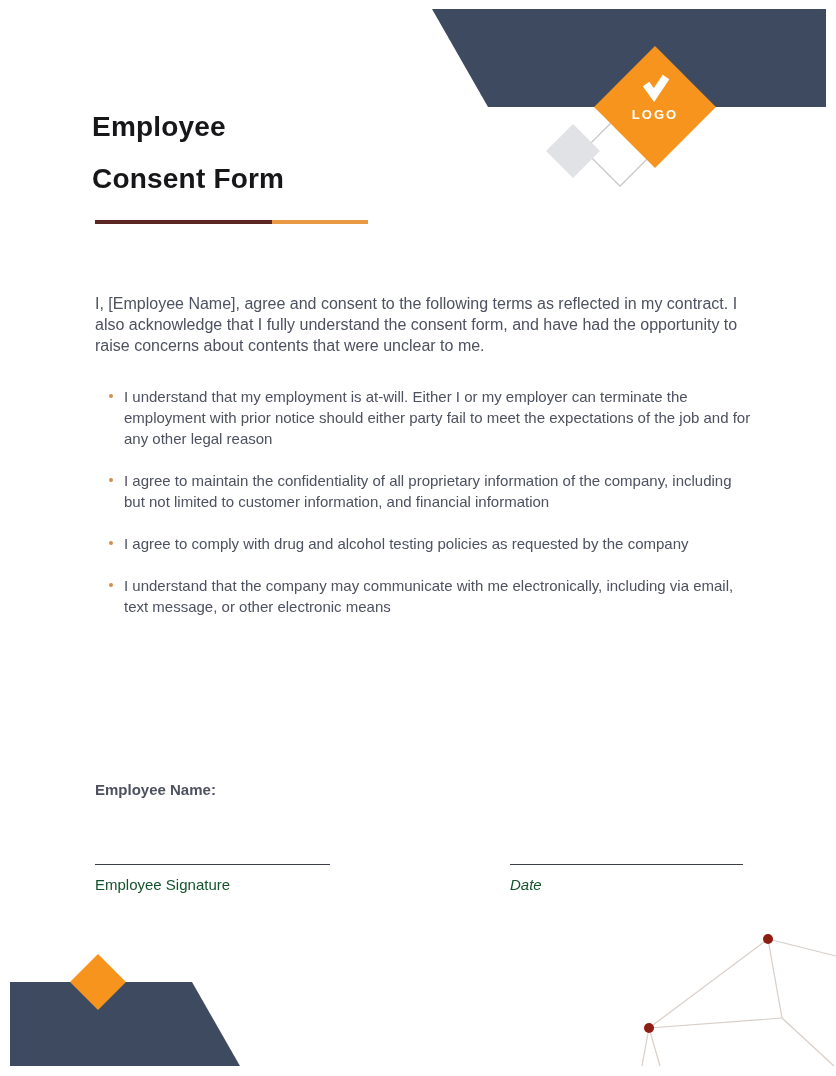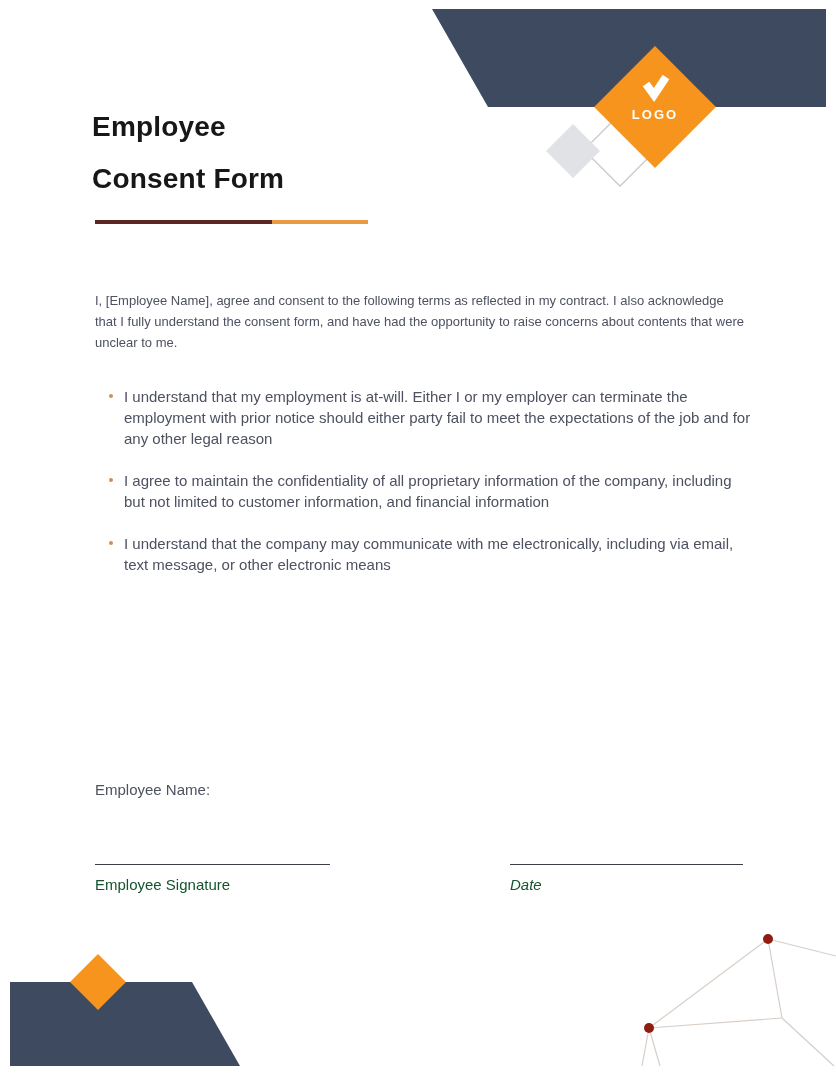--- a/index.html
+++ b/index.html
@@ -38,21 +38,21 @@
     top: 220px;
     width: 273px;
     height: 4px;
     background: linear-gradient(to right, #5c2722 0 65%, #e99a43 65% 100%);
   }
   .intro {
     position: absolute;
     left: 95px;
     top: 277px;
     width: 652px;
-    font-size: 13px;
+    font-size: 16px;
     line-height: 21px;
   }
   .bullets {
     position: absolute;
     left: 95px;
     top: 374px;
     width: 648px;
     margin: 12px;
     padding: 0;
     list-style: none;
@@ -72,20 +72,21 @@
     width: 4px;
     height: 4px;
     border-radius: 50%;
     background: #cf9050;
   }
   .employee-name {
     position: absolute;
     left: 95px;
     top: 781px;
     font-size: 15px;
+    font-weight: bold;
   }
   .sig-block {
     position: absolute;
     top: 864px;
     border-top: 1.5px solid #3b3f4a;
     font-size: 15px;
     color: #14532d;
   }
   .sig-block.left { left: 95px; width: 235px; }
   .sig-block.right { left: 510px; width: 233px; font-style: italic; }
@@ -136,20 +137,21 @@
   <div>Employee</div>
   <div>Consent Form</div>
 </div>
 <div class="title-underline"></div>
 
 <p class="intro">I, [Employee Name], agree and consent to the following terms as reflected in my contract. I also acknowledge that I fully understand the consent form, and have had the opportunity to raise concerns about contents that were unclear to me.</p>
 
 <ul class="bullets">
   <li>I understand that my employment is at-will. Either I or my employer can terminate the employment with prior notice should either party fail to meet the expectations of the job and for any other legal reason</li>
   <li>I agree to maintain the confidentiality of all proprietary information of the company, including but not limited to customer information, and financial information</li>
+  <li>I agree to comply with drug and alcohol testing policies as requested by the company</li>
   <li>I understand that the company may communicate with me electronically, including via email, text message, or other electronic means</li>
 </ul>
 
 <div class="employee-name">Employee Name:</div>
 
 <div class="sig-block left">
   <div class="sig-label">Employee Signature</div>
 </div>
 <div class="sig-block right">
   <div class="sig-label">Date</div>

